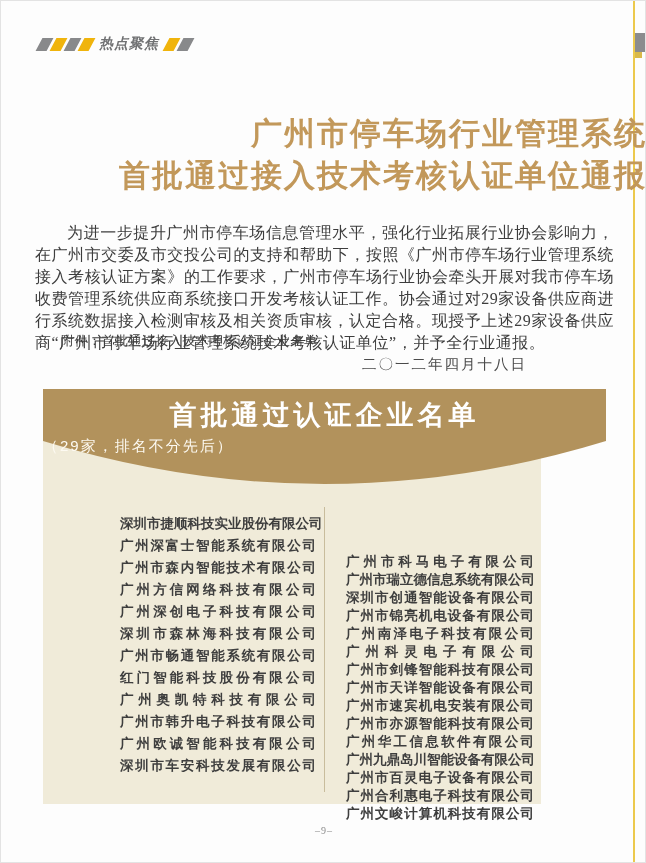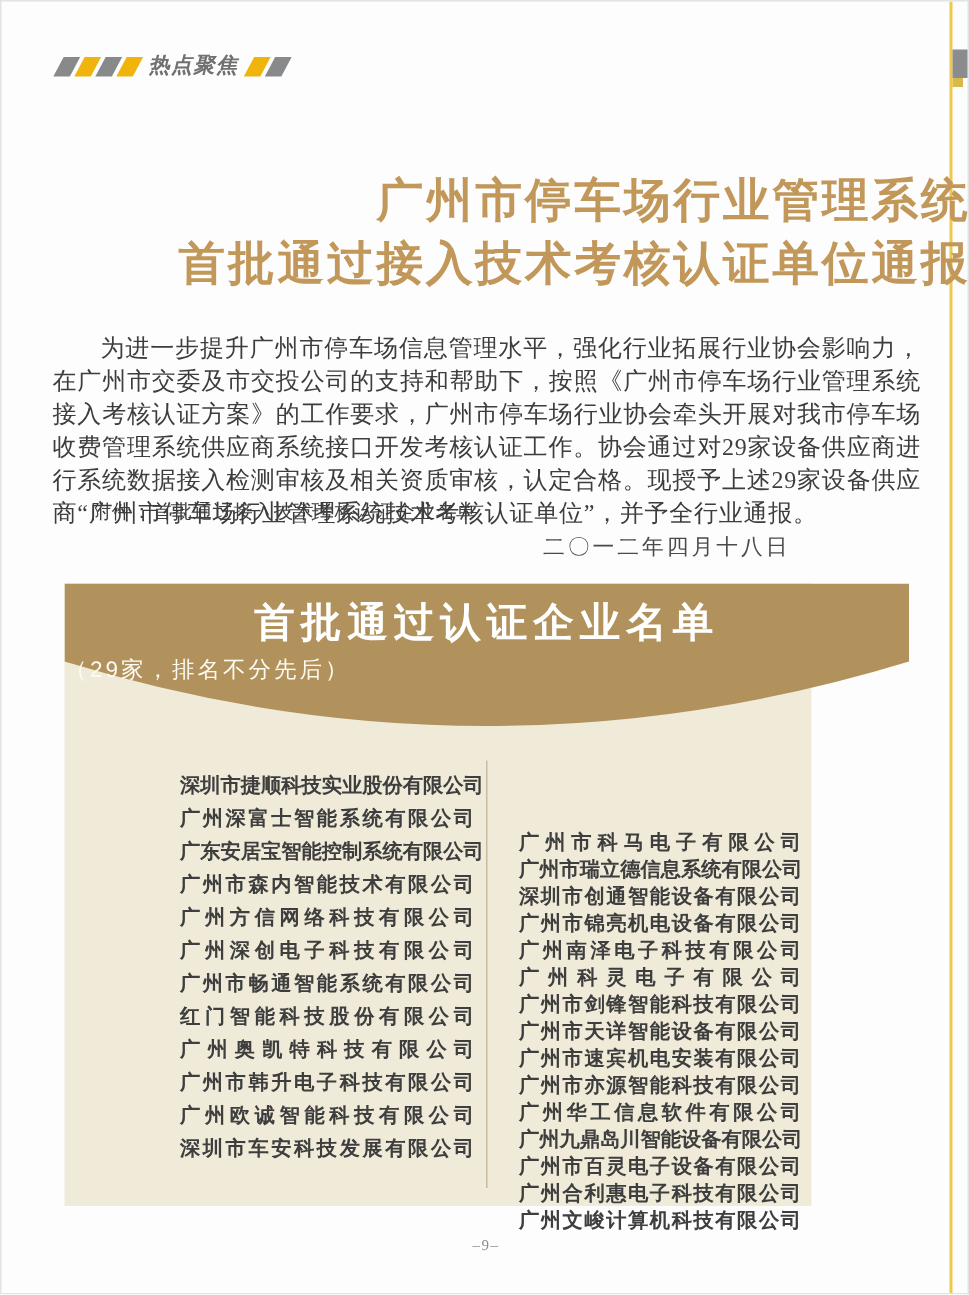--- a/index.html
+++ b/index.html
@@ -86,24 +86,24 @@
       <svg width="563" height="96" viewBox="0 0 563 96" preserveAspectRatio="none">
         <path d="M0,0 H563 V52 Q281.5,138 0,52 Z" fill="#b2925c"></path>
       </svg>
       <div class="panel-title">首批通过认证企业名单</div>
       <div class="panel-subtitle">（29家，排名不分先后）</div>
     </div>
     <div class="divider"></div>
     <div class="col col-left">
         <div class="company">深圳市捷顺科技实业股份有限公司</div>
         <div class="company">广州深富士智能系统有限公司</div>
-        <div class="company">广东安居宝智能控制系统有限公司</div>
         <div class="company">广州市森内智能技术有限公司</div>
         <div class="company">广州方信网络科技有限公司</div>
         <div class="company">广州深创电子科技有限公司</div>
+        <div class="company">深圳市森林海科技有限公司</div>
         <div class="company">广州市畅通智能系统有限公司</div>
         <div class="company">红门智能科技股份有限公司</div>
         <div class="company">广州奥凯特科技有限公司</div>
         <div class="company">广州市韩升电子科技有限公司</div>
         <div class="company">广州欧诚智能科技有限公司</div>
         <div class="company">深圳市车安科技发展有限公司</div>
       </div>
     <div class="col col-right">
         <div class="company">广州市科马电子有限公司</div>
         <div class="company">广州市瑞立德信息系统有限公司</div>

